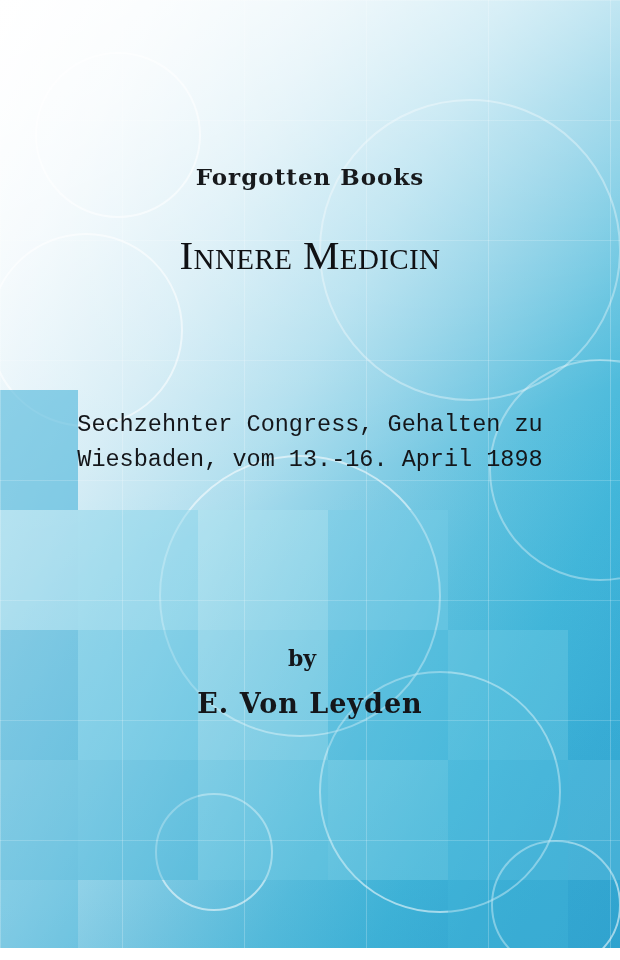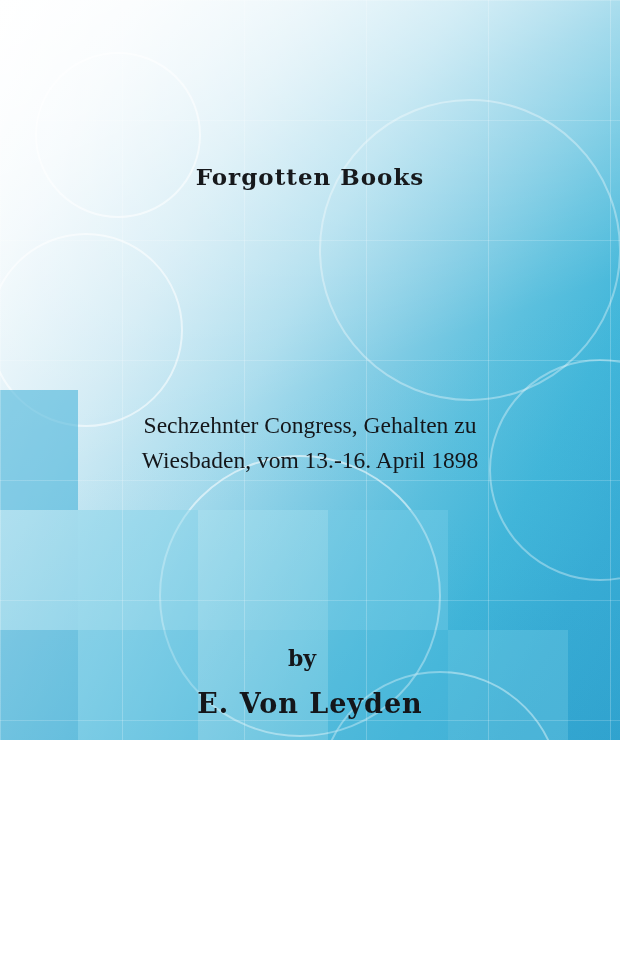--- a/index.html
+++ b/index.html
@@ -6,21 +6,21 @@
     margin: 0;
     padding: 0;
     background: #ffffff;
   }
   body {
     font-family: "Liberation Serif", serif;
   }
   .cover {
     position: relative;
     width: 620px;
-    height: 740px;
+    height: 948px;
     overflow: hidden;
     background: #ffffff;
   }
   
   .bg-base {
     position: absolute;
     inset: 0;
     background:
       linear-gradient(118deg,
         #ffffff 0%,
@@ -82,21 +82,21 @@
     font-size: 41px;
     line-height: 1.36;
     color: #101114;
     letter-spacing: 0.4px;
     font-variant: small-caps;
   }
   .subtitle {
     position: absolute;
     top: 408px;
     left: 58px; right: 58px;
-    font-family: Liberation Serif, serif;
+    font-family: Liberation Mono, monospace;
     font-size: 23.5px;
     line-height: 1.48;
     color: #14161a;
   }
   .byline-by {
     position: absolute;
     top: 645px;
     left: 0; right: 16px;
     font-family: "DejaVu Serif", serif;
     font-weight: 700;
@@ -164,20 +164,21 @@
         background:
           repeating-linear-gradient(to right, rgba(255,255,255,0.22) 0 1px, transparent 1px 122px),
           repeating-linear-gradient(to bottom, rgba(255,255,255,0.18) 0 1px, transparent 1px 120px);"></div>
   </div>
 
   <div class="content">
 
     <div class="brand">Forgotten Books</div>
 
     <div class="title">
+      <div>Innere Medicin</div>
     </div>
 
     <div class="subtitle">
       <div>Sechzehnter Congress, Gehalten zu</div>
       <div>Wiesbaden, vom 13.-16. April 1898</div>
     </div>
 
     <div class="byline-by">by</div>
     <div class="byline-author">E. Von Leyden</div>
 

